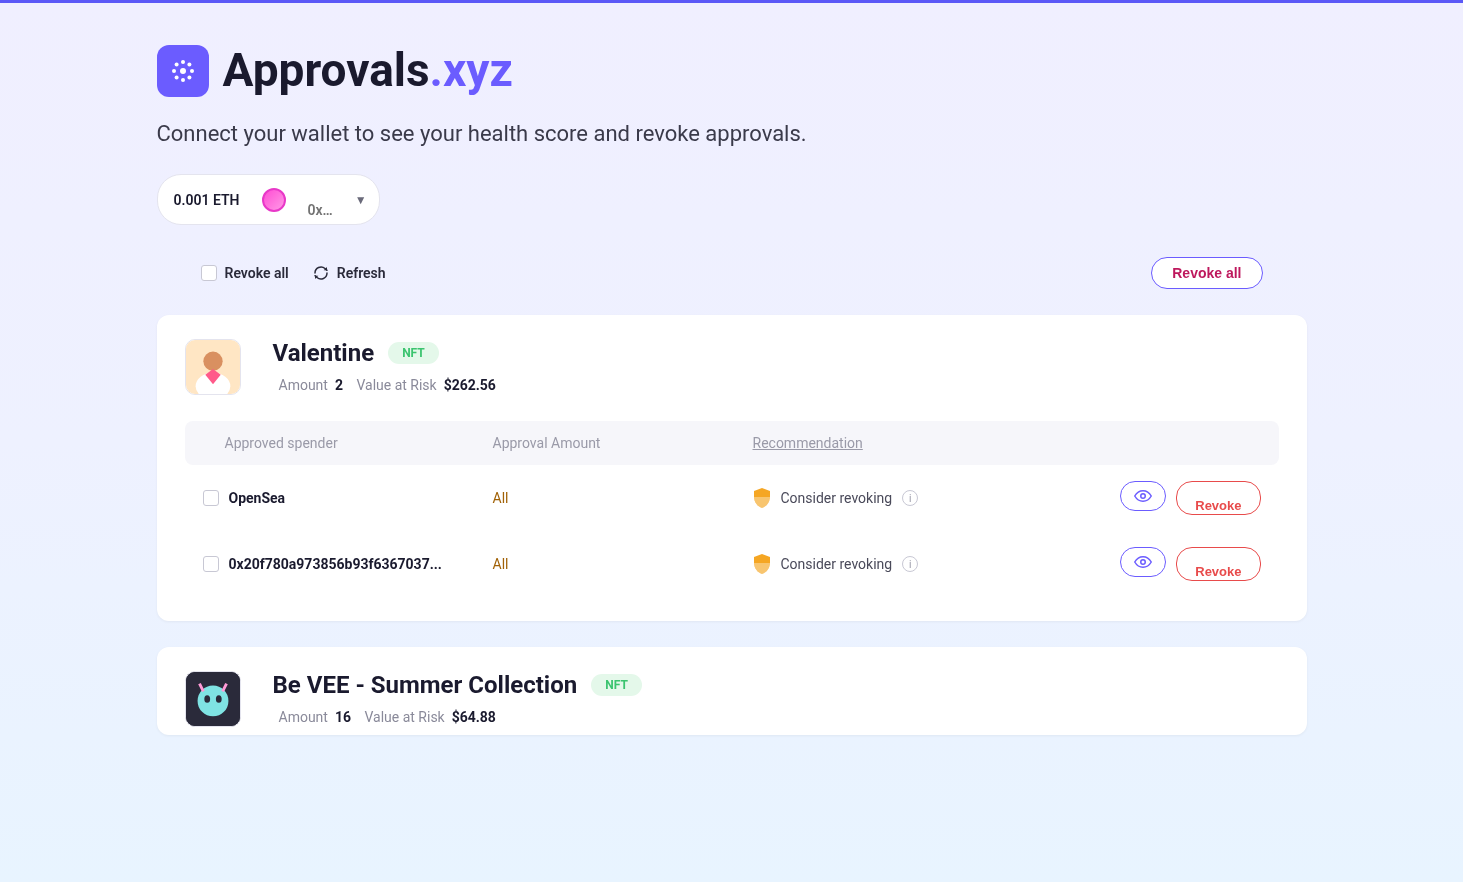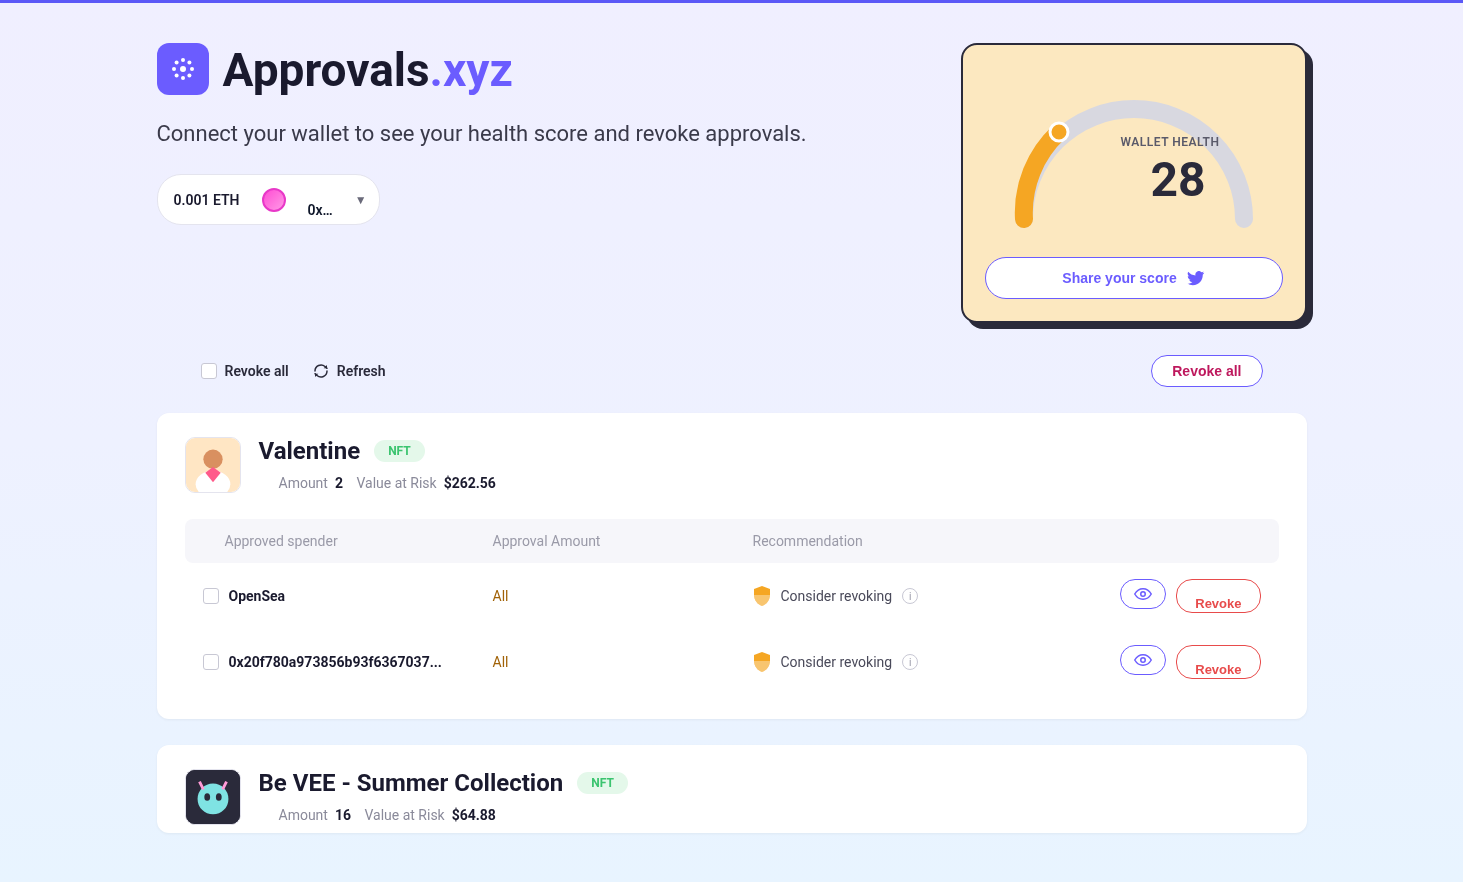--- a/index.html
+++ b/index.html
@@ -17,21 +17,21 @@
   position: relative;
 }
 .header-section {
   display: flex;
   justify-content: space-between;
   align-items: flex-start;
 }
 .left-header { flex: 1; }
 .logo-row {
   display: flex;
-  align-items: flex-start;
+  align-items: flex-end;
   gap: 14px;
   margin-bottom: 24px;
 }
 .logo-icon {
   width: 52px;
   height: 52px;
   background: #6b5cff;
   border-radius: 12px;
   display: flex;
   align-items: center;
@@ -76,21 +76,21 @@
 }
 .wallet-pill .eth-amt { color: #1a1a2e; }
 .wallet-pill .avatar {
   width: 24px;
   height: 24px;
   border-radius: 50%;
   background: linear-gradient(135deg, #ff4dd4, #ff99e6);
   border: 2px solid #e838c8;
   display: inline-block;
 }
-.wallet-pill .addr { color: #0f172a; margin-top: 21px; }
+.wallet-pill .addr { color: #737373; margin-top: 21px; }
 .wallet-pill .chev { color: #6a6a7a; font-size: 12px; }
 .health-card {
   width: 346px;
   background: #fce8c0;
   border: 2px solid #2a2a3a;
   border-radius: 16px;
   box-shadow: 6px 6px 0 #2a2a3a;
   padding: 24px 22px 22px;
 }
 .gauge-wrap {
@@ -196,20 +196,21 @@
 }
 .asset-title-row {
   display: flex;
   align-items: center;
   gap: 14px;
 }
 .asset-title {
   font-size: 24px;
   font-weight: 700;
   color: #1a1a2e;
+  margin-left: 14px;
 }
 .nft-badge {
   background: #e4f8ea;
   color: #3bc46f;
   font-size: 12px;
   font-weight: 700;
   padding: 4px 14px;
   border-radius: 14px;
 }
 .asset-meta {
@@ -225,21 +226,21 @@
 .table-header {
   display: flex;
   padding: 14px 18px;
   background: #f6f6fa;
   border-radius: 8px;
   font-size: 14px;
   color: #9a9aa8;
 }
 .col-spender { width: 290px; padding-left: 22px; }
 .col-amount { width: 260px; }
-.col-reco { flex: 1; }
+.col-reco { flex: 1; text-decoration: underline; }
 .col-actions { width: 175px; }
 .table-row {
   display: flex;
   align-items: center;
   padding: 16px 18px;
   font-size: 14px;
 }
 .spender-cell {
   display: flex;
   align-items: center;
@@ -334,37 +335,20 @@
       <div class="input-row">
         <div class="wallet-pill">
           <span class="eth-amt">0.001 ETH</span>
           <span class="avatar"></span>
           <span class="addr">0x…</span>
           <span class="chev">▼</span>
         </div>
       </div>
     </div>
 
-    <div class="health-card">
-      <div class="gauge-wrap">
-        <svg width="260" height="150" viewBox="0 0 260 150">
-          <path d="M 20 140 A 110 110 0 0 1 240 140" stroke="#d8d8e0" stroke-width="18" fill="none" stroke-linecap="round"></path>
-          <path d="M 20 140 A 110 110 0 0 1 55 53" stroke="#f5a623" stroke-width="18" fill="none" stroke-linecap="round"></path>
-          <circle cx="55" cy="53" r="9" fill="#f5a623" stroke="#fff" stroke-width="3"></circle>
-        </svg>
-        <div class="gauge-label">WALLET HEALTH</div>
-        <div class="gauge-score">28</div>
-      </div>
-      <button class="share-btn">
-        <span>Share your score</span>
-        <svg width="18" height="15" viewBox="0 0 24 20">
-            <path fill="#6b5cff" d="M23 2.4a9.4 9.4 0 0 1-2.7.7 4.7 4.7 0 0 0 2-2.6 9.4 9.4 0 0 1-3 1.1A4.7 4.7 0 0 0 11.3 6a13.3 13.3 0 0 1-9.6-4.9 4.7 4.7 0 0 0 1.5 6.3 4.7 4.7 0 0 1-2.1-.6v.1a4.7 4.7 0 0 0 3.8 4.6 4.7 4.7 0 0 1-2.1.1 4.7 4.7 0 0 0 4.4 3.3A9.4 9.4 0 0 1 .5 16.8 13.3 13.3 0 0 0 7.7 19c8.6 0 13.3-7.1 13.3-13.3v-.6A9.5 9.5 0 0 0 23 2.4z"></path>
-          </svg>
-      </button>
-    </div>
   </div>
 
   <div class="controls-row">
     <div class="controls-left">
       <div class="ctrl-item">
         <span class="checkbox"></span>
         <span>Revoke all</span>
       </div>
       <div class="ctrl-item">
         <svg width="16" height="16" viewBox="0 0 24 24">

